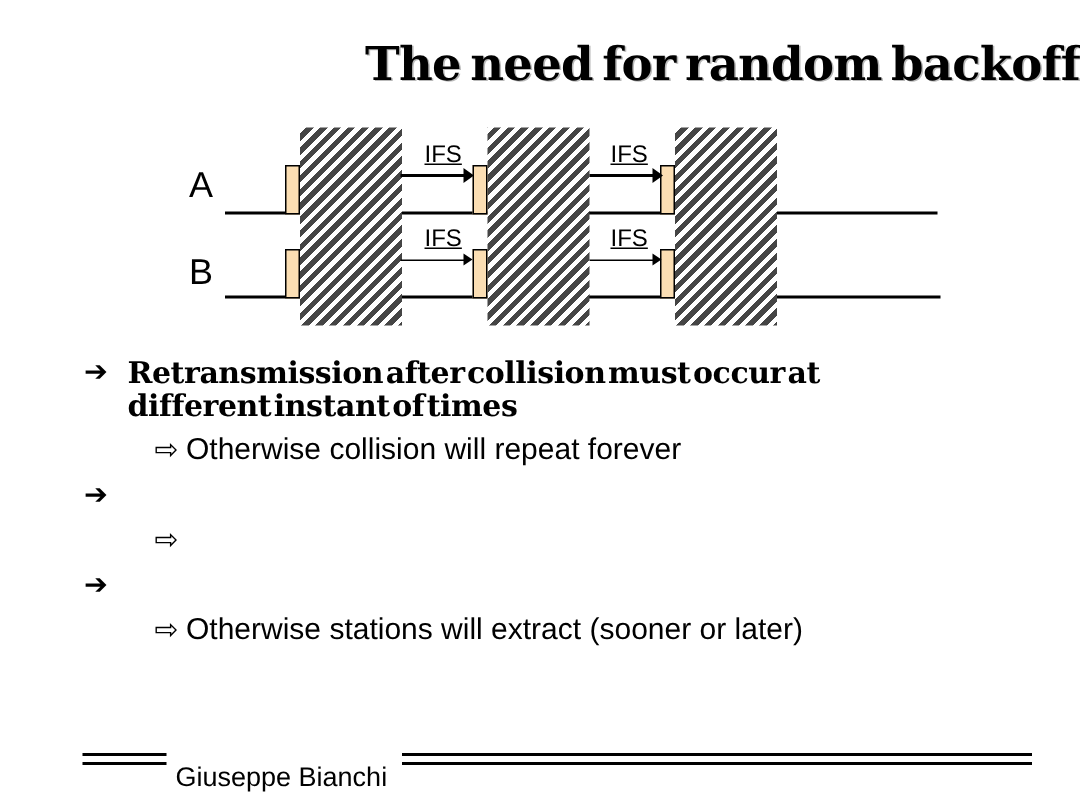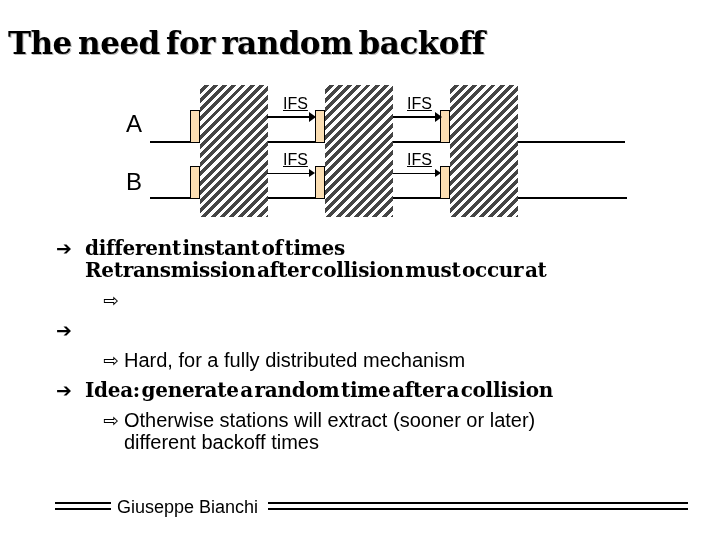--- a/index.html
+++ b/index.html
@@ -3,21 +3,21 @@
 <meta charset="utf-8">
 <style>
   html,body{margin:0;padding:0;}
   body{
     width:720px;height:540px;background:#ffffff;position:relative;
     font-family:"Liberation Sans",sans-serif;color:#000;overflow:hidden;
   }
   
   .title{
     position:absolute;left:0;top:24px;width:720px;padding-left:8px;box-sizing:border-box;
-    text-align:left;font-family:"DejaVu Serif","Liberation Serif",serif;
+    text-align:right;font-family:"DejaVu Serif","Liberation Serif",serif;
     font-weight:bold;font-size:31px;line-height:38px;
     letter-spacing:-0.5px;word-spacing:-4px;
     text-shadow:1px 1px 0 #b9b9b9;
   }
   
   .diagram{position:absolute;left:0;top:0;width:720px;height:230px;}
   .station-label{position:absolute;font-size:24px;line-height:24px;font-family:"Liberation Sans",sans-serif;}
   .lbl-a{left:126px;top:112px;}
   .lbl-b{left:126px;top:170px;}
   .baseline{position:absolute;height:2px;background:#000;}
@@ -58,21 +58,21 @@
         font-size:19px;letter-spacing:0;word-spacing:0;}
   .lvl1{padding-left:11px;}
   .lvl2{font-family:"Liberation Sans",sans-serif;font-size:20px;line-height:22px;}
   .lvl2{padding-left:58px;}
   .lvl2 .marker{width:21px;flex:0 0 21px;font-family:"DejaVu Sans",sans-serif;font-size:19px;}
   
   .footer-rule{position:absolute;box-sizing:border-box;height:8px;
     border-top:2px solid #000;border-bottom:2px solid #000;}
   .rule-left{left:55px;top:502px;width:56px;}
   .rule-right{left:268px;top:502px;width:420px;}
-  .footer-author{position:absolute;left:117px;top:497px;font-size:18px;
+  .footer-author{position:absolute;left:117px;top:508px;font-size:18px;
     font-family:"Liberation Sans",sans-serif;}
 </style>
 </head>
 <body>
 
 <div class="title">The need for random backoff</div>
 
 <div class="diagram">
   <div class="station-label lbl-a">A</div>
   <div class="station-label lbl-b">B</div>
@@ -103,46 +103,42 @@
   <div class="arrow-line al-b al1"></div>
   <div class="arrow-head ah-b ah1"></div>
   <div class="arrow-line al-b al2"></div>
   <div class="arrow-head ah-b ah2"></div>
 </div>
 
 <div class="bullets">
   <div class="bullet lvl1">
     <span class="marker">➔</span>
     <div class="lines">
+      <div>Retransmission after collision must occur at</div>
       <div>different instant of times</div>
-      <div>Retransmission after collision must occur at</div>
     </div>
+  </div>
+  <div class="bullet lvl2">
+    <span class="marker">⇨</span>
+    <div class="lines">
+      <div>Otherwise collision will repeat forever</div>
+    </div>
+  </div>
+  <div class="bullet lvl1">
+    <span class="marker">➔</span>
   </div>
   <div class="bullet lvl2">
     <span class="marker">⇨</span>
   </div>
   <div class="bullet lvl1">
     <span class="marker">➔</span>
   </div>
   <div class="bullet lvl2">
     <span class="marker">⇨</span>
     <div class="lines">
-      <div>Hard, for a fully distributed mechanism</div>
-    </div>
-  </div>
-  <div class="bullet lvl1">
-    <span class="marker">➔</span>
-    <div class="lines">
-      <div>Idea: generate a random time after a collision</div>
-    </div>
-  </div>
-  <div class="bullet lvl2">
-    <span class="marker">⇨</span>
-    <div class="lines">
       <div>Otherwise stations will extract (sooner or later)</div>
-      <div>different backoff times</div>
     </div>
   </div>
 </div>
 
 <div class="footer-rule rule-left"></div>
 <div class="footer-author">Giuseppe Bianchi</div>
 <div class="footer-rule rule-right"></div>
 
 </body></html>

